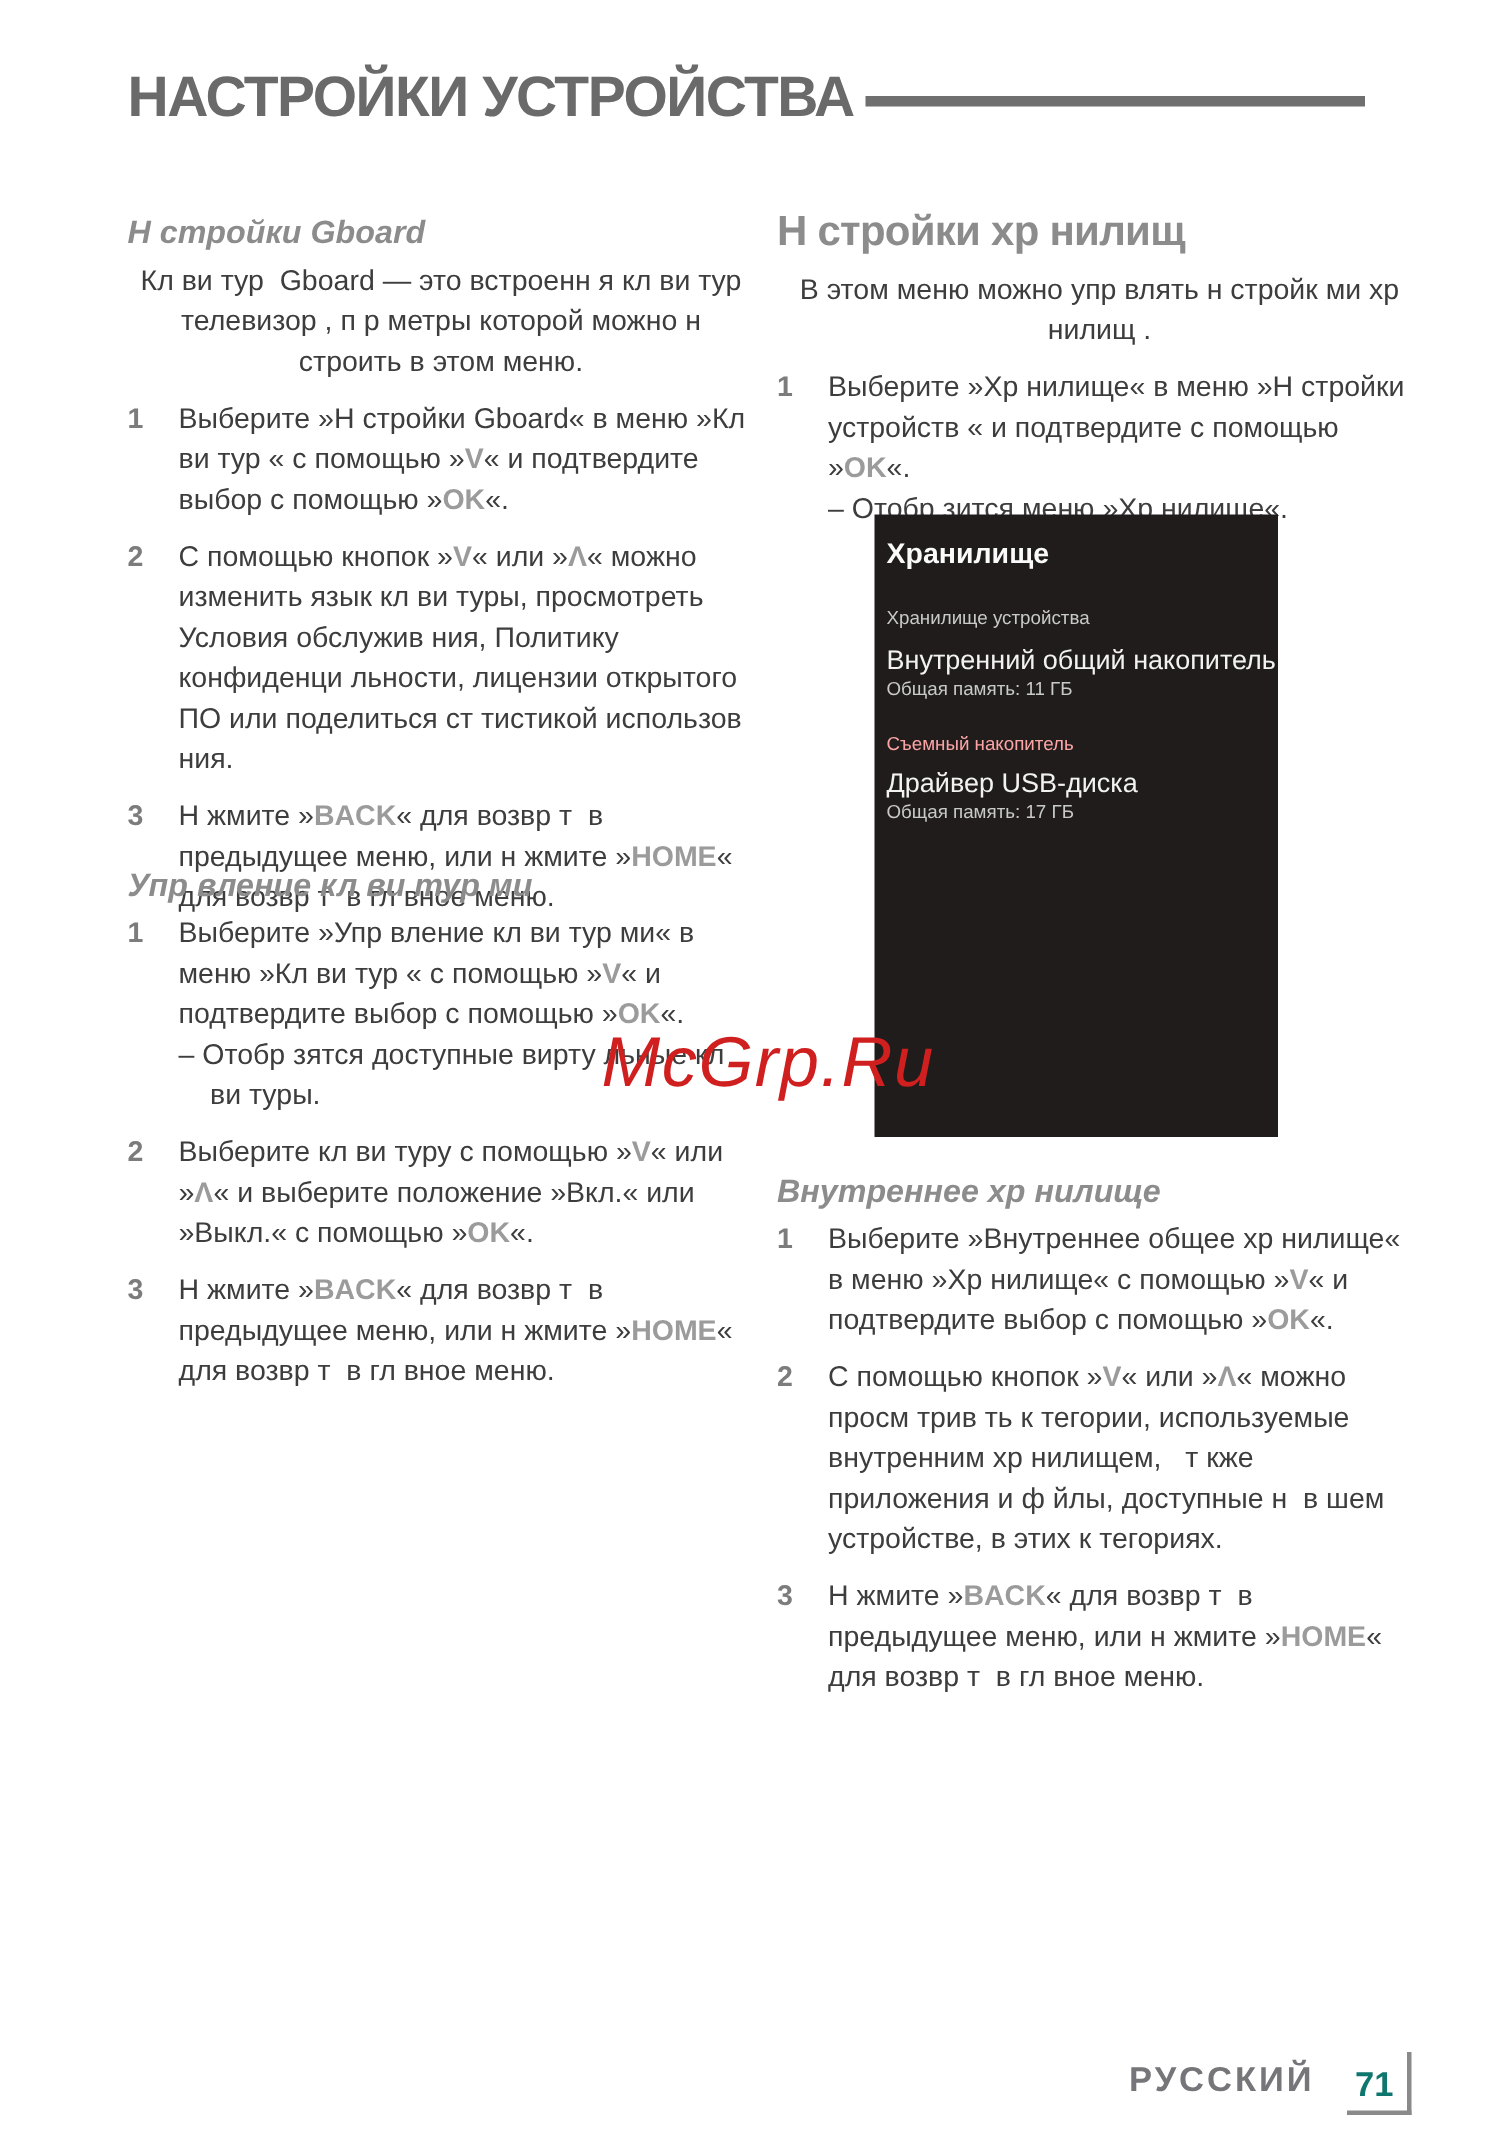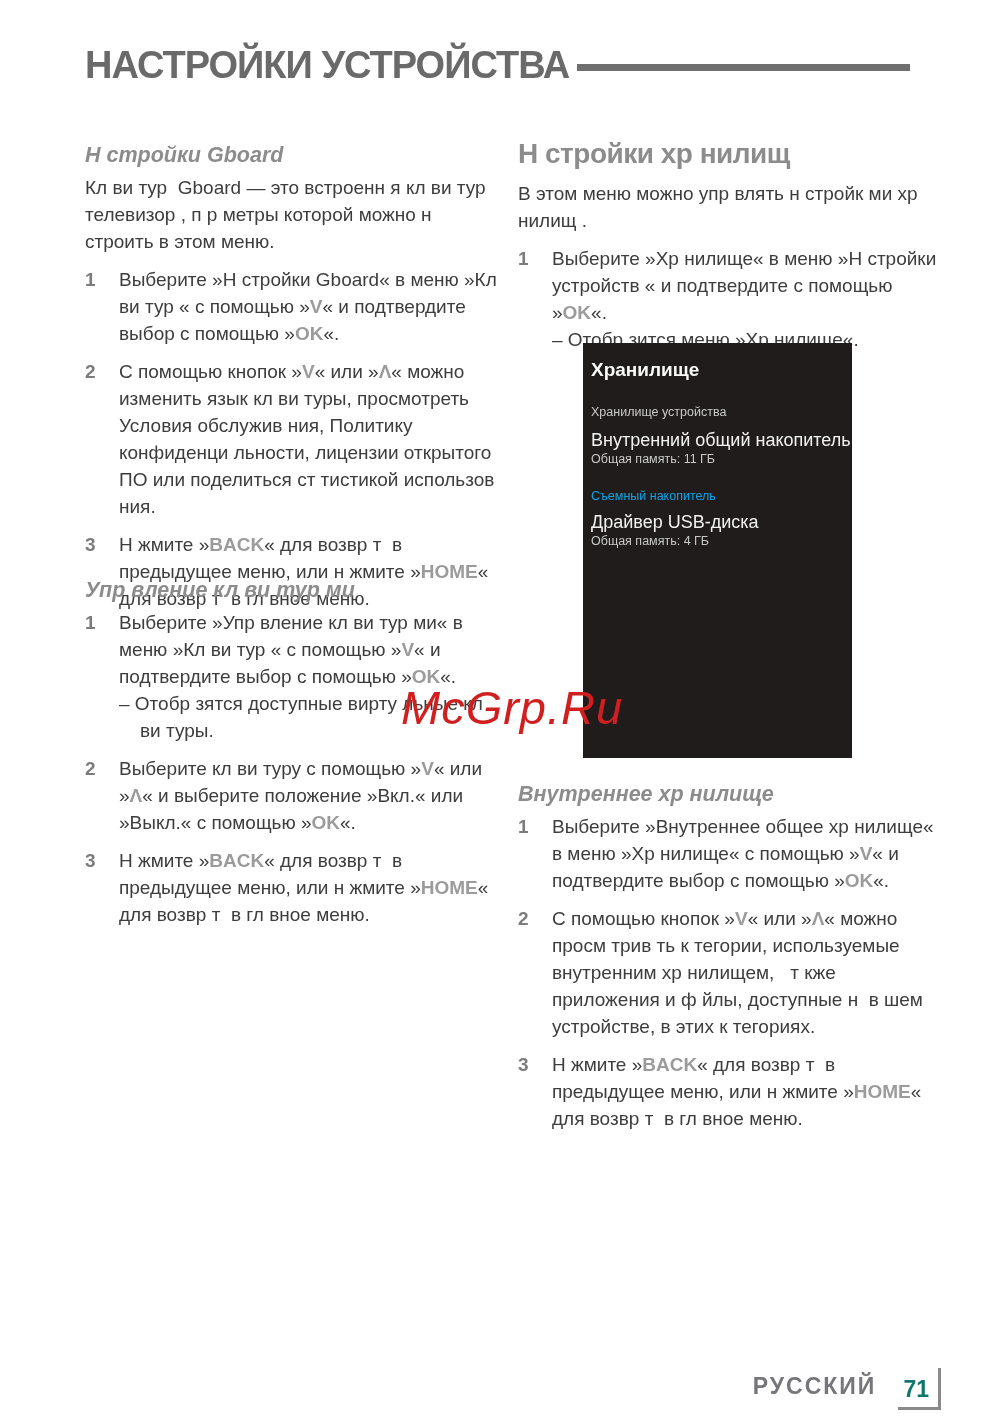--- a/index.html
+++ b/index.html
@@ -13,37 +13,37 @@
 
   
   .col{position:absolute;font-size:19px;line-height:27px;}
   .col-left-1{left:85px;top:142px;width:418px;}
   .col-left-2{left:85px;top:577px;width:418px;}
   .col-right-1{left:518px;top:138px;width:430px;}
   .col-right-2{left:518px;top:781px;width:430px;}
 
   h2.sec{margin:0 0 10px 0;font-size:28px;font-weight:800;color:#8c8c8c;letter-spacing:-0.5px;line-height:32px;}
   h3.sec{margin:0 0 6px 0;font-size:21.5px;font-weight:bold;font-style:italic;color:#8c8c8c;line-height:26px;}
-  .intro{white-space:pre-wrap;margin:0 0 11px 0;}
+  .intro{white-space:pre-wrap;margin:0 0 11px 0;text-align:center;}
 
   .step{display:flex;margin-bottom:11px;}
   .step-num{width:34px;flex:none;font-weight:bold;color:#7c7c7c;}
   .step-body{flex:1;}
   .step-text{white-space:pre-wrap;}
   .substep{white-space:pre-wrap;padding-left:21px;text-indent:-21px;}
   .key{font-weight:bold;color:#9b9b9b;}
 
   
   .storage-box{position:absolute;left:583px;top:343px;width:269px;height:415px;background:#201c1c;}
   .storage-box .sb{position:absolute;left:8px;white-space:nowrap;}
   .sb-title{top:16px;font-size:19px;font-weight:bold;color:#fafafa;}
   .sb-label-1{top:62px;font-size:12.5px;color:#c9c9c9;}
   .sb-item-1{top:87px;font-size:18px;color:#f2f2f2;}
   .sb-item-1-sub{top:109px;font-size:12.5px;color:#c9c9c9;}
-  .sb-label-2{top:146px;font-size:12.5px;color:#0ea5e9;}
+  .sb-label-2{top:146px;font-size:12.5px;color:#fca5a5;}
   .sb-item-2{top:169px;font-size:18px;color:#f2f2f2;}
   .sb-item-2-sub{top:191px;font-size:12.5px;color:#c9c9c9;}
 
   
   .watermark{position:absolute;left:401px;top:684px;z-index:5;font-size:47px;font-style:italic;
              color:#d01f1f;letter-spacing:1px;line-height:1;}
 
   
   .footer{position:absolute;left:0;top:1336px;width:941px;display:flex;justify-content:flex-end;align-items:center;margin-top:32px;}
   .footer-lang{font-size:23px;font-weight:bold;color:#76767a;letter-spacing:2px;margin-right:22px;margin-bottom:6px;}
@@ -124,21 +124,21 @@
       </div>
   </div>
 
   <div class="storage-box">
     <div class="sb sb-title">Хранилище</div>
     <div class="sb sb-label-1">Хранилище устройства</div>
     <div class="sb sb-item-1">Внутренний общий накопитель</div>
     <div class="sb sb-item-1-sub">Общая память: 11 ГБ</div>
     <div class="sb sb-label-2">Съемный накопитель</div>
     <div class="sb sb-item-2">Драйвер USB-диска</div>
-    <div class="sb sb-item-2-sub">Общая память: 4 ГБ</div>
+    <div class="sb sb-item-2-sub">Общая память: 17 ГБ</div>
   </div>
 
   <div class="watermark">McGrp.Ru</div>
 
   <div class="col col-right-2">
     <h3 class="sec">Внутреннее хр нилище</h3>
     <div>
         <div class="step">
           <div class="step-num">1</div>
           <div class="step-body">

